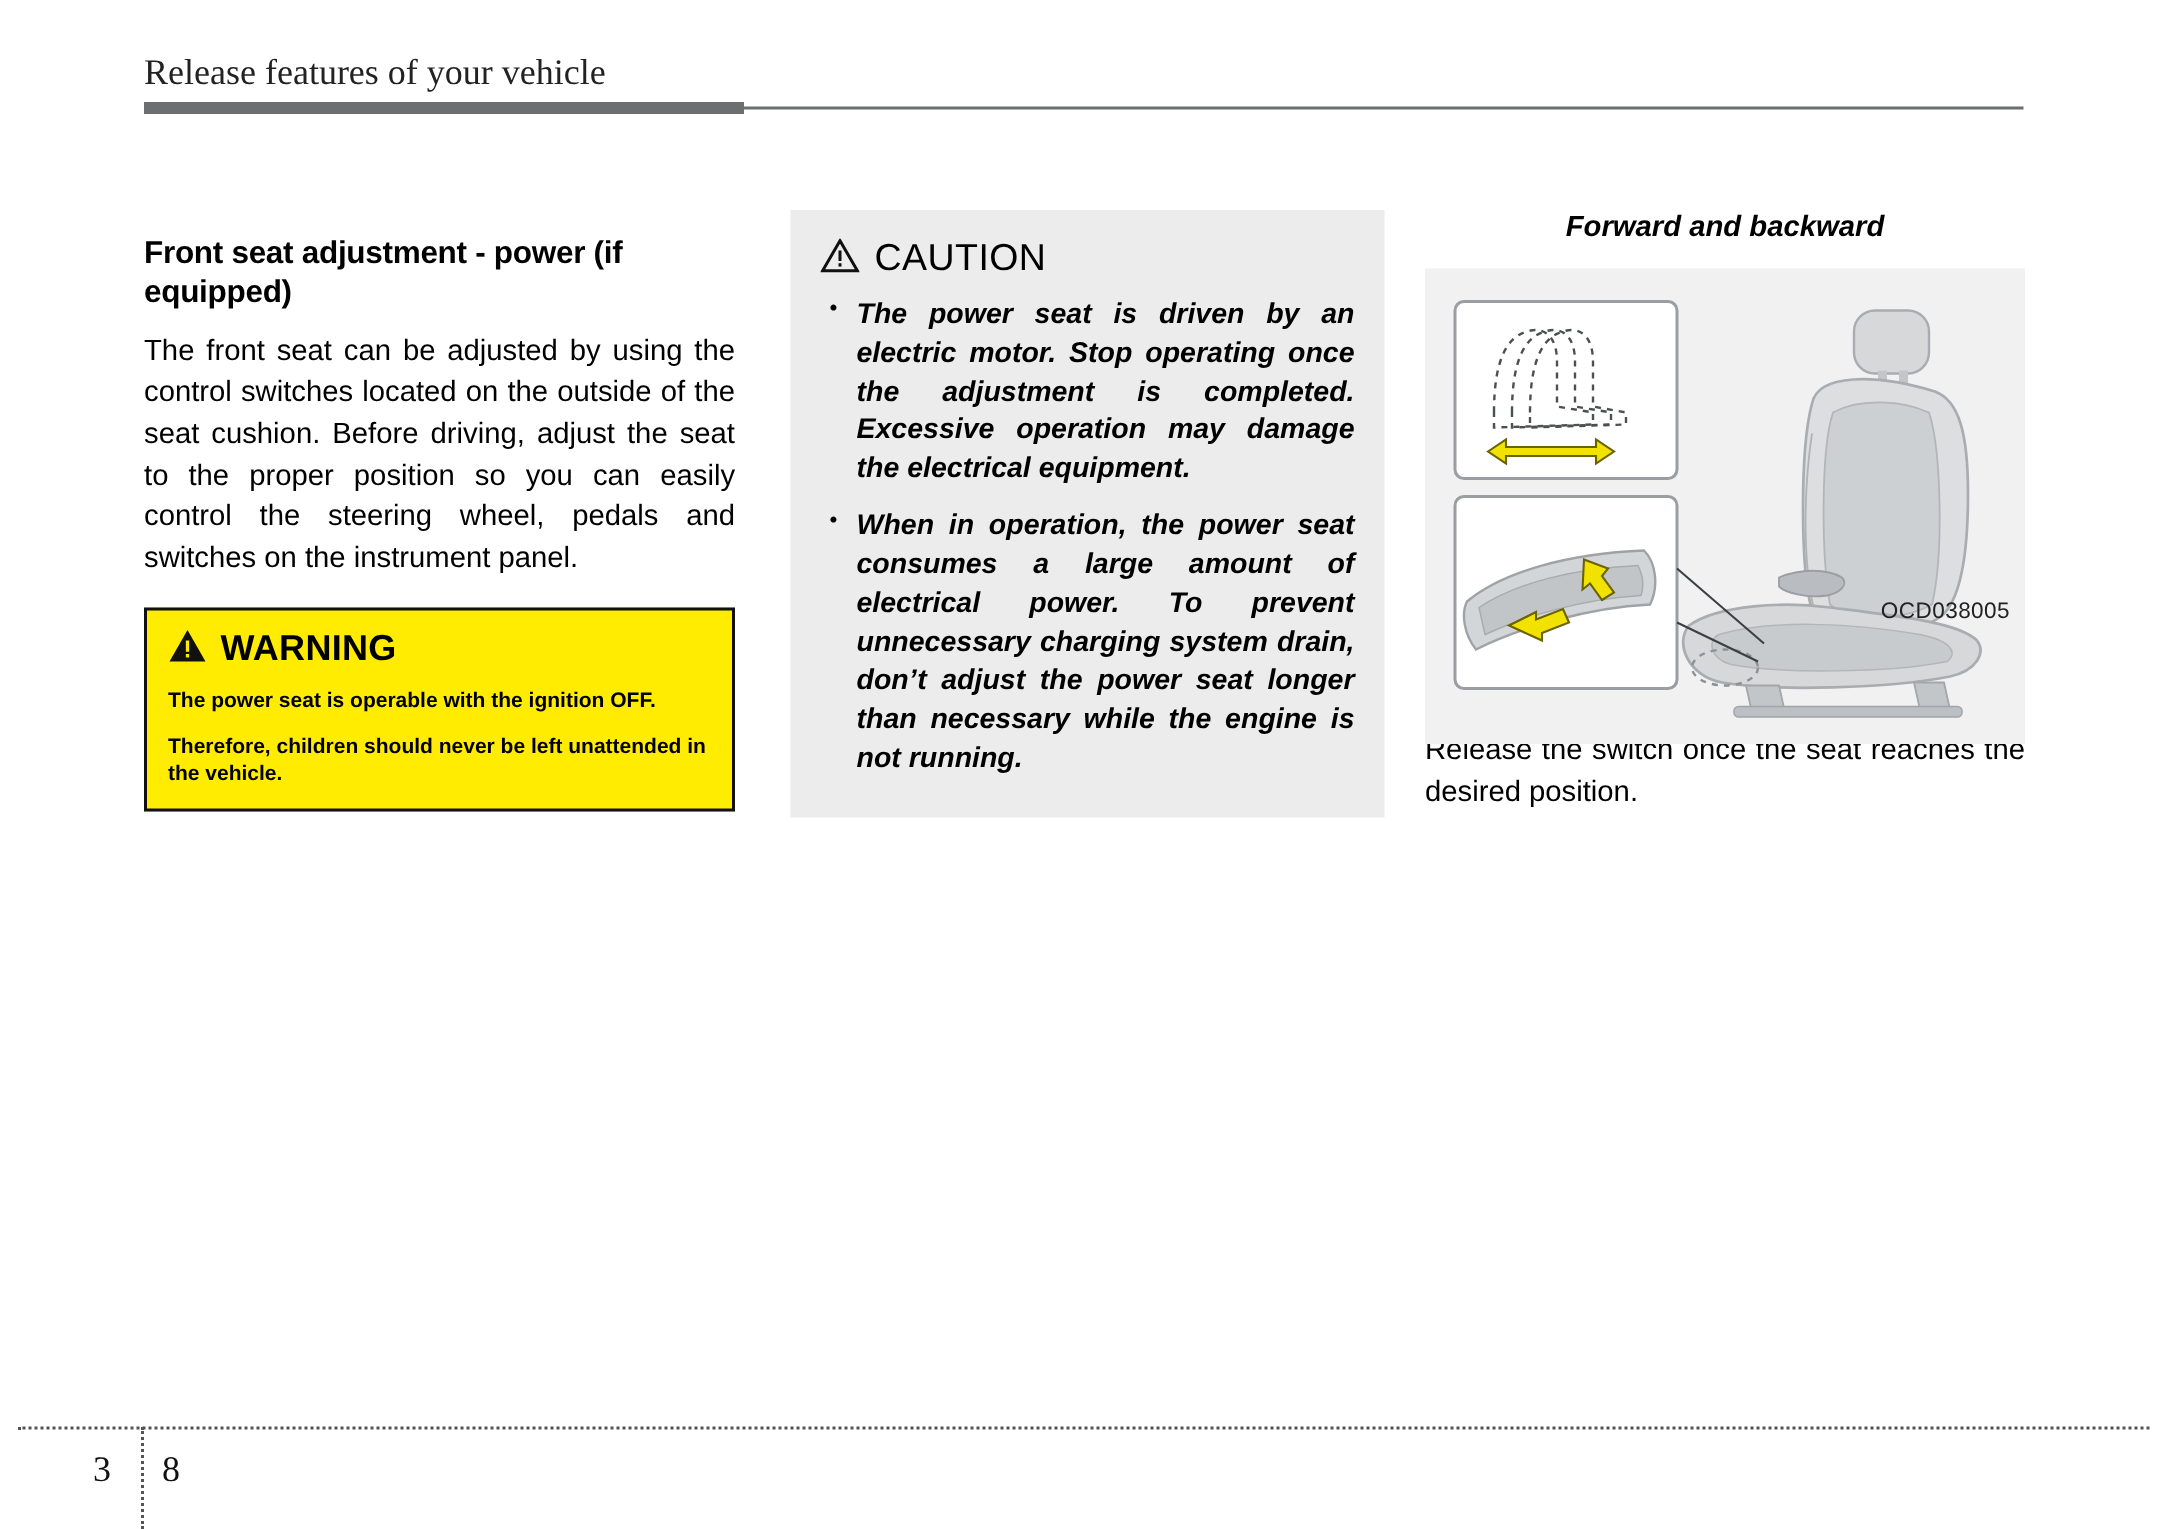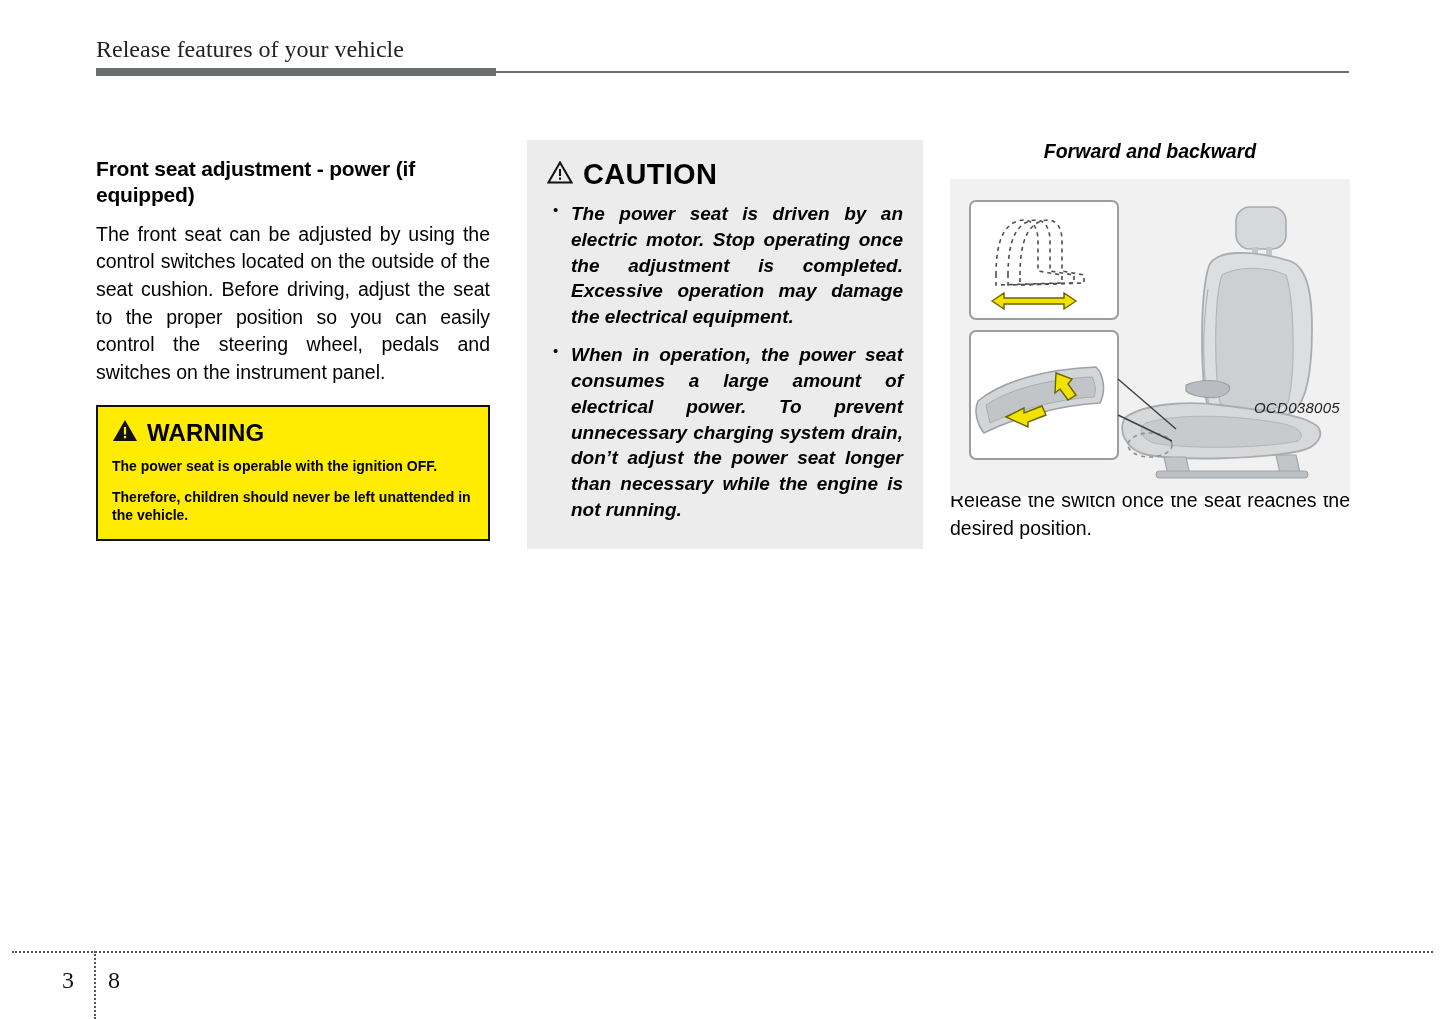--- a/index.html
+++ b/index.html
@@ -117,22 +117,22 @@
     display: flex;
     align-items: center;
     gap: 10px;
     margin: 0 0 10px 2px;
   }
   .caution-head .tri {
     font-size: 22px;
     line-height: 1;
   }
   .caution-head .label {
-    font-size: 29px;
-    font-weight: bold;
+    font-size: 25px;
+    font-weight: normal;
     letter-spacing: 0.3px;
   }
   ul.caution-list {
     list-style: none;
     margin: 4px;
     padding: 0;
   }
   ul.caution-list li {
     position: relative;
     padding-left: 22px;
@@ -162,21 +162,20 @@
     font-style: italic;
     margin: 0 0 16px 0;
     text-align: center;
   }
   .figure {
     position: relative;
     background: #f1f1f1;
     width: 400px;
     height: 243px;
     box-sizing: border-box;
-    font-style: italic;
   }
   .figure .fig-id {
     position: absolute;
     right: 10px;
     bottom: 6px;
     font-size: 15px;
     color: #222;
     letter-spacing: 0.3px;
   }
   .figure svg { display: block; }

